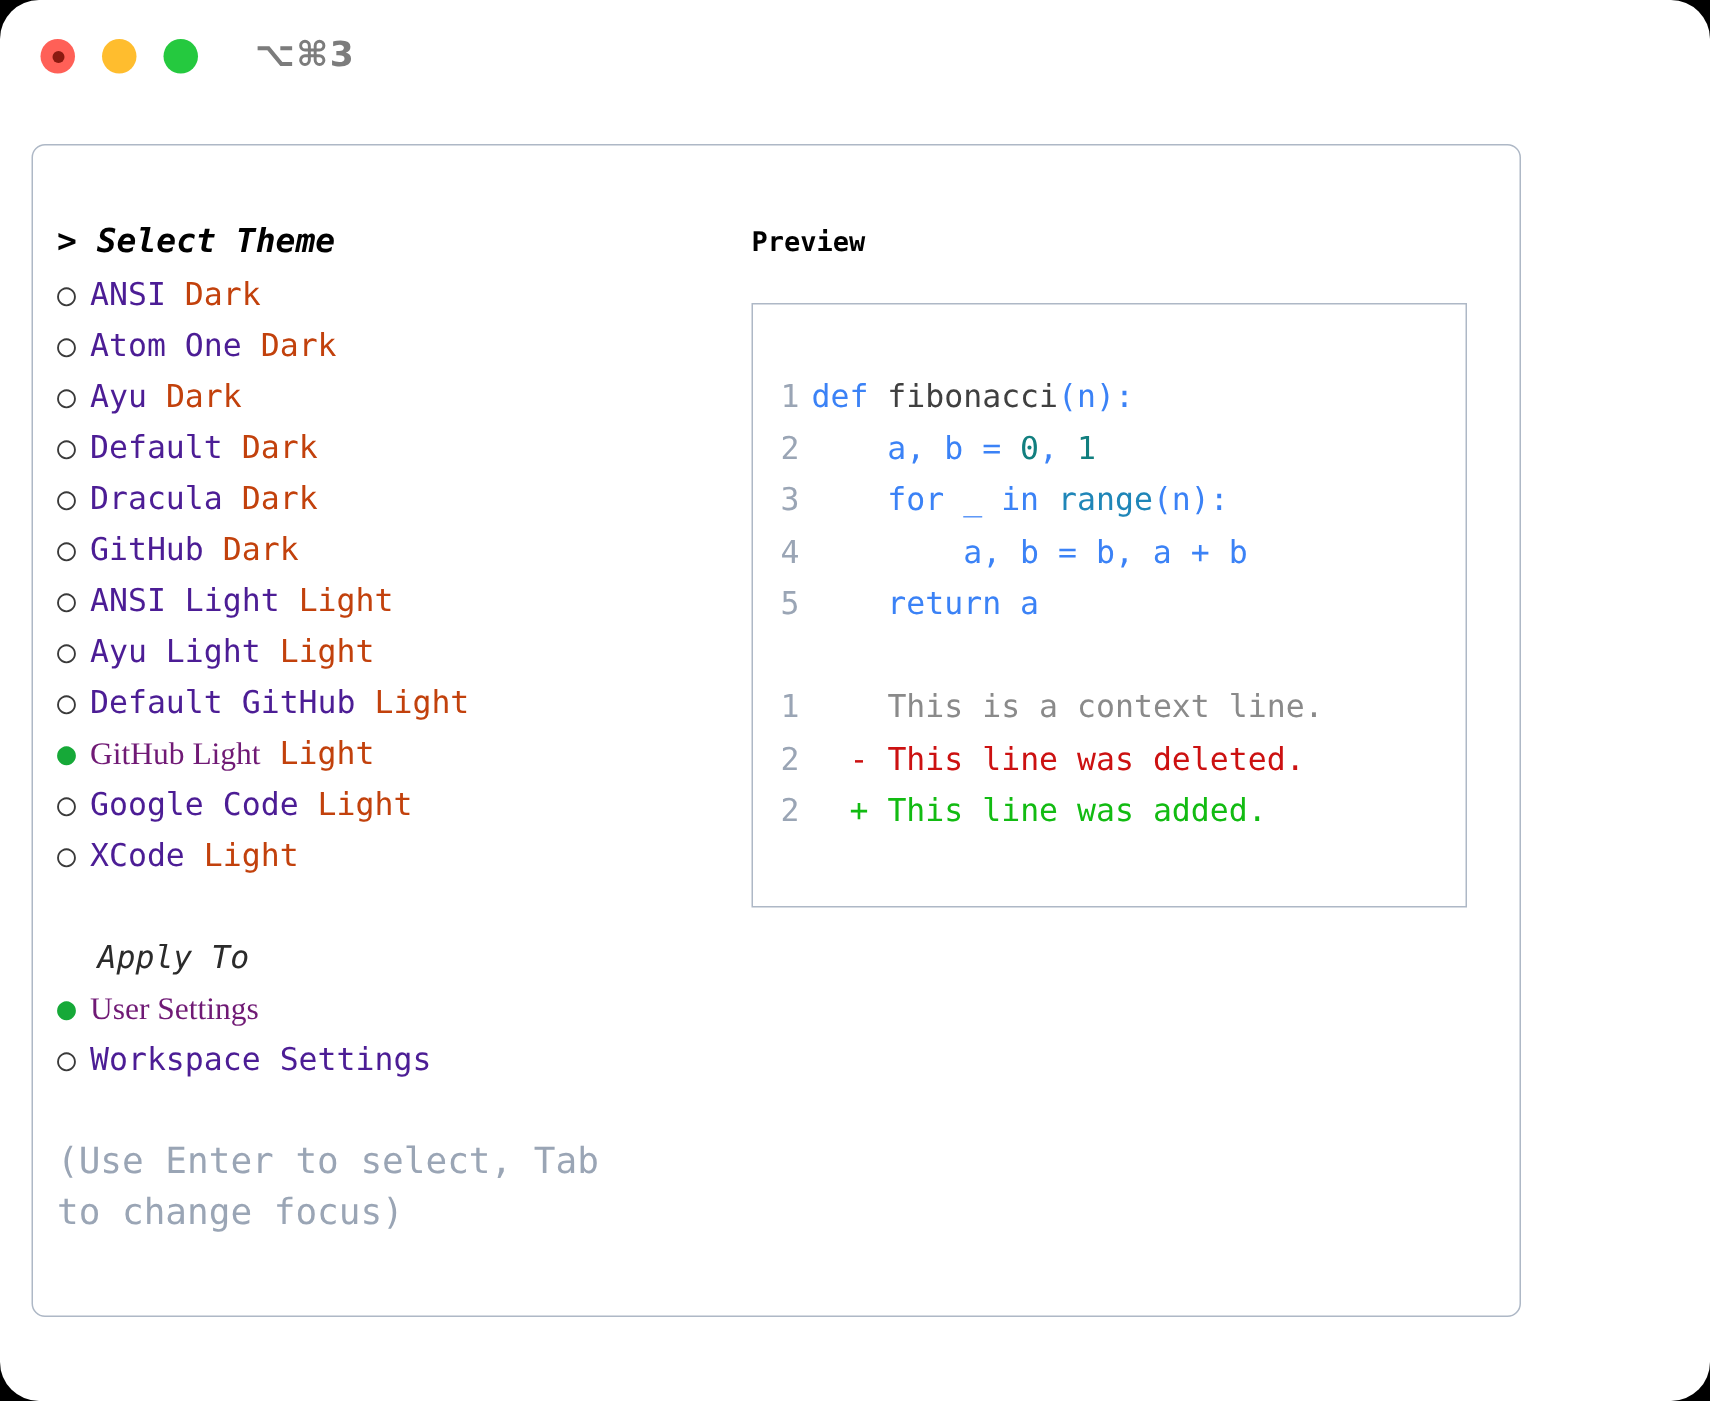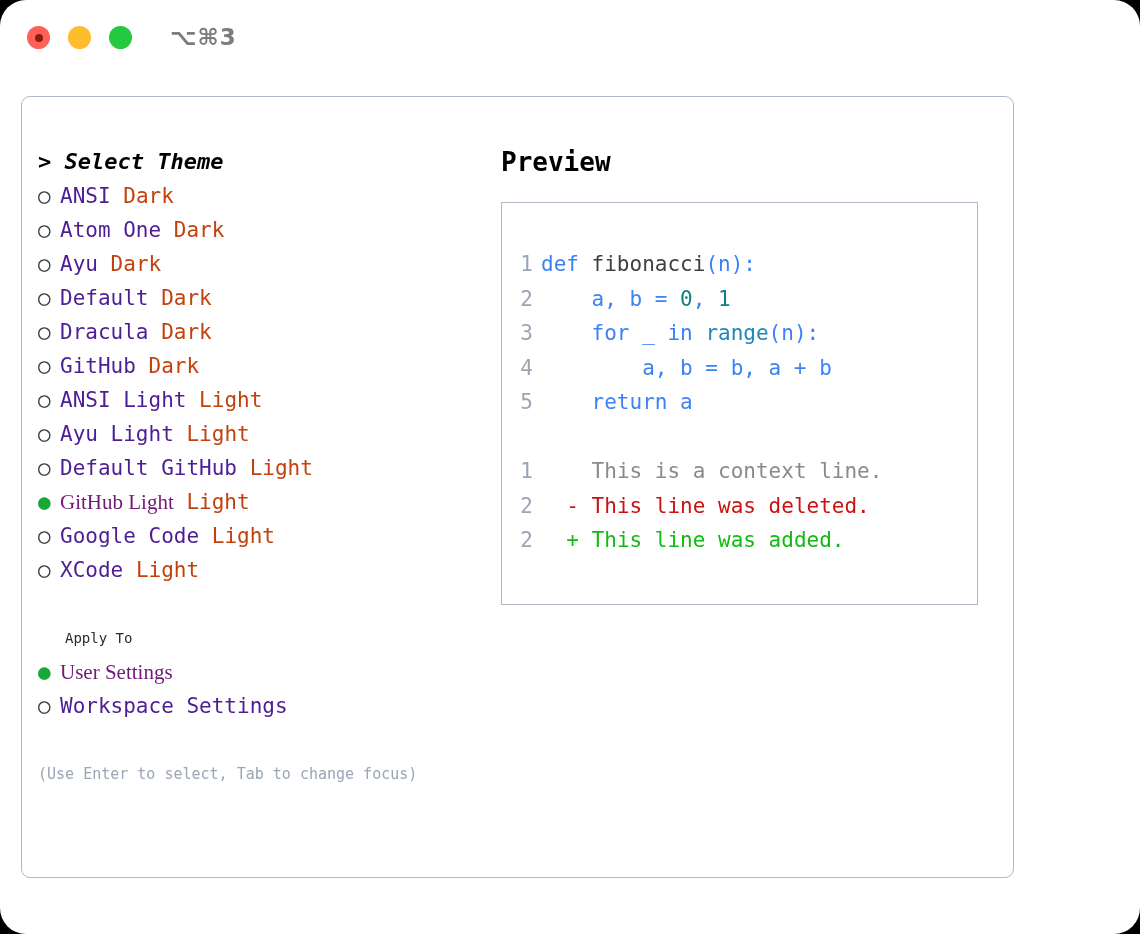--- a/index.html
+++ b/index.html
@@ -112,43 +112,44 @@
   .bullet-off { color: #3a3a3a; }
   .bullet-on  { color: #16a938; }
 
   .opt-name     { color: #4c1d95; }
   .opt-name.sel { color: #701a75; font-family: Liberation Serif, serif; }
   .opt-variant  { color: #c2410c; }
 
   .section-gap { height: 34px; }
 
   .apply-header {
-    font-size: 14px;
+    font-size: 21px;
     color: #2b2b2b;
     line-height: 34px;
     padding-left: 27px;
     white-space: pre;
+    font-style: italic;
   }
 
   .hint {
     margin-top: 34px;
-    font-size: 15px;
+    font-size: 24px;
     color: #9aa5b5;
     line-height: 34px;
     width: 400px;
   }
 
   
   .right-col {
     position: absolute;
     left: 479px; top: 48px;
     width: 500px;
   }
   .preview-title {
-    font-size: 26px;
+    font-size: 18px;
     font-weight: 700;
     color: #000000;
     line-height: 34px;
     margin-bottom: 23px;
   }
   .preview-box {
     width: 477px;
     height: 403px;
     border: 1.6px solid #aeb8c6;
     box-sizing: border-box;

